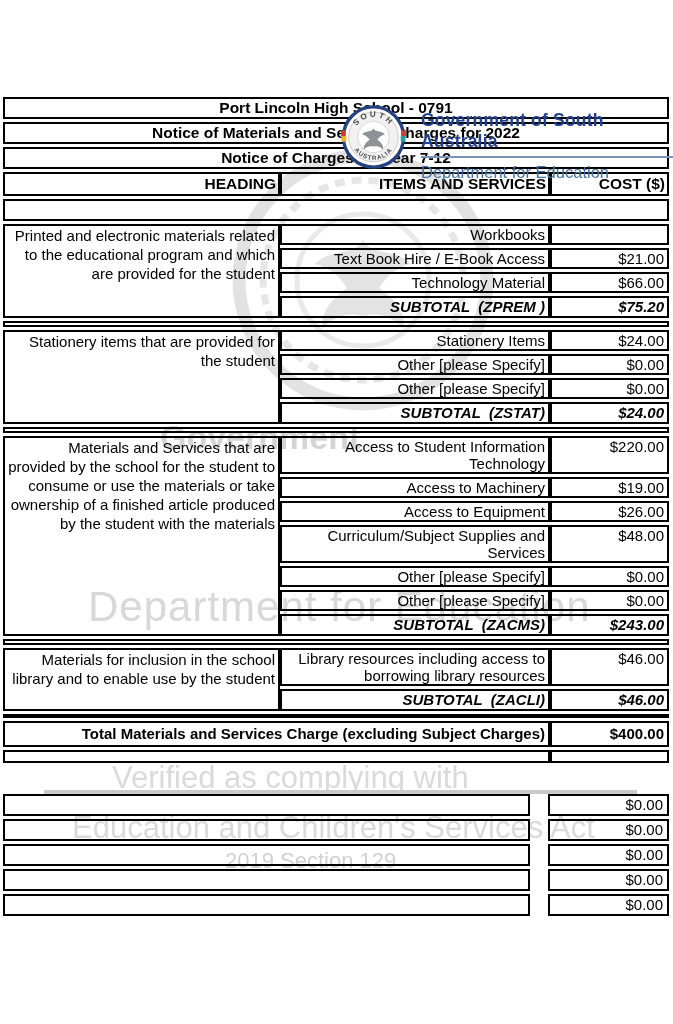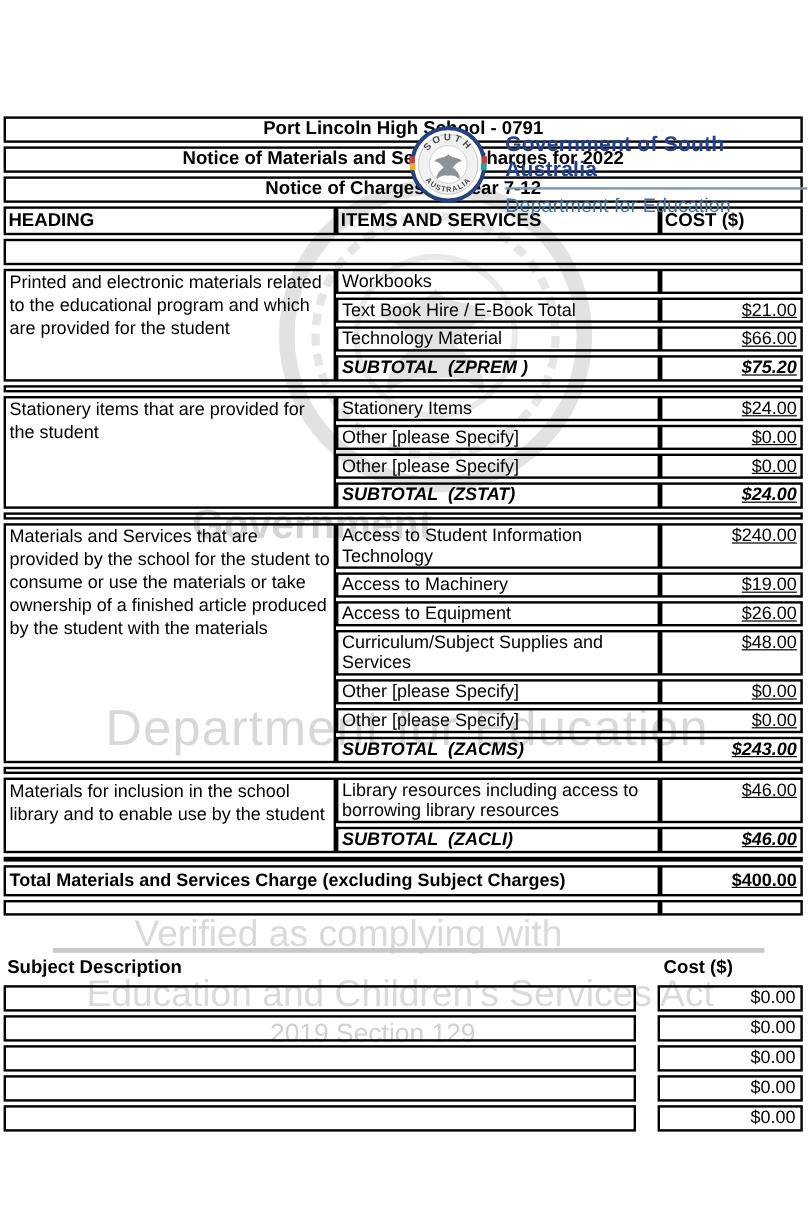--- a/index.html
+++ b/index.html
@@ -29,29 +29,29 @@
   .logo-text{padding-top:7px;}
   .logo-gov{font-size:17.5px;font-weight:bold;color:#21418e;letter-spacing:.2px;}
   .logo-rule{height:2px;background:#7c95b5;margin:4px 0 5px;}
   .logo-dept{font-size:16.5px;color:#44719f;}
 
   
   table.main{
     border-collapse:separate;border-spacing:0 3px;table-layout:fixed;
     width:666px;margin:94px 0 0 3px;
   }
-  table.main td{border:2px solid #000;font-size:15px;vertical-align:top;padding:0 3px;}
+  table.main td{border:2px solid #000;font-size:15px;vertical-align:top;padding:0 3px;text-align:right;}
   tr.title td{height:22px;text-align:center;font-weight:bold;font-size:15.5px;vertical-align:middle;}
   tr.cols td{height:24px;font-weight:bold;font-size:15.5px;vertical-align:middle;padding:0 2px;}
   td.spacer{border-top:none;border-bottom:none;height:22px;}
   td.gap{border-top:none;border-bottom:none;height:6px;}
   td.gap-sm{border-top:none;border-bottom:none;height:4px;}
   td.head{line-height:19px;padding:1px 4px 1px 2px;}
   td.item{height:15px;line-height:17px;}
-  td.cost{height:15px;line-height:17px;text-align:right;padding:0 4px 0 2px;text-decoration:underline;}
+  td.cost{height:15px;line-height:17px;text-align:right;padding:0 4px 0 2px;}
   td.sub{font-weight:bold;font-style:italic;height:16px;line-height:18px;white-space:pre-wrap;}
   tr.total-row td{font-weight:bold;height:20px;line-height:22px;}
   td.tail{height:13px;}
 
   
   .note{margin:26px 0 0 6px;width:657px;font-size:15px;line-height:21px;}
 
   
   .stamp-rule{height:4px;background:#c9c9c9;margin:24px 36px 0 44px;}
   .subject-header{display:flex;margin:2px 0 3px 3px;width:666px;font-weight:bold;font-size:15.5px;}
@@ -134,21 +134,21 @@
     <tr>
           <td colspan="3" class="spacer"></td>
         </tr>
 
     <tr>
       <td class="head" rowspan="4">Printed and electronic materials related to the educational program and which are provided for the student</td>
       <td class="item">Workbooks</td>
       <td class="cost"></td>
     </tr>
     <tr>
-      <td class="item">Text Book Hire / E-Book Total</td>
+      <td class="item">Text Book Hire / E-Book Access</td>
       <td class="cost">$21.00</td>
     </tr>
     <tr>
       <td class="item">Technology Material</td>
       <td class="cost">$66.00</td>
     </tr>
     <tr>
       <td class="item sub">SUBTOTAL  (ZPREM )</td>
       <td class="cost sub">$75.20</td>
     </tr>
@@ -175,21 +175,21 @@
       <td class="cost sub">$24.00</td>
     </tr>
 
     <tr>
           <td colspan="3" class="gap"></td>
         </tr>
 
     <tr>
       <td class="head" rowspan="7">Materials and Services that are provided by the school for the student to consume or use the materials or take ownership of a finished article produced by the student with the materials</td>
       <td class="item">Access to Student Information Technology</td>
-      <td class="cost">$240.00</td>
+      <td class="cost">$220.00</td>
     </tr>
     <tr>
       <td class="item">Access to Machinery</td>
       <td class="cost">$19.00</td>
     </tr>
     <tr>
       <td class="item">Access to Equipment</td>
       <td class="cost">$26.00</td>
     </tr>
     <tr>
@@ -234,24 +234,20 @@
     <tr>
       <td colspan="2" class="tail"></td>
       <td class="tail"></td>
     </tr>
   </tbody>
     </table>
 
 
   <div class="stamp-rule"></div>
 
-  <div class="subject-header">
-    <span class="sh-desc">Subject Description</span>
-    <span class="sh-cost">Cost ($)</span>
-  </div>
 
   <div class="subject-row">
     <div class="sr-desc"></div>
     <div class="sr-cost">$0.00</div>
   </div>
   <div class="subject-row">
     <div class="sr-desc"></div>
     <div class="sr-cost">$0.00</div>
   </div>
   <div class="subject-row">

